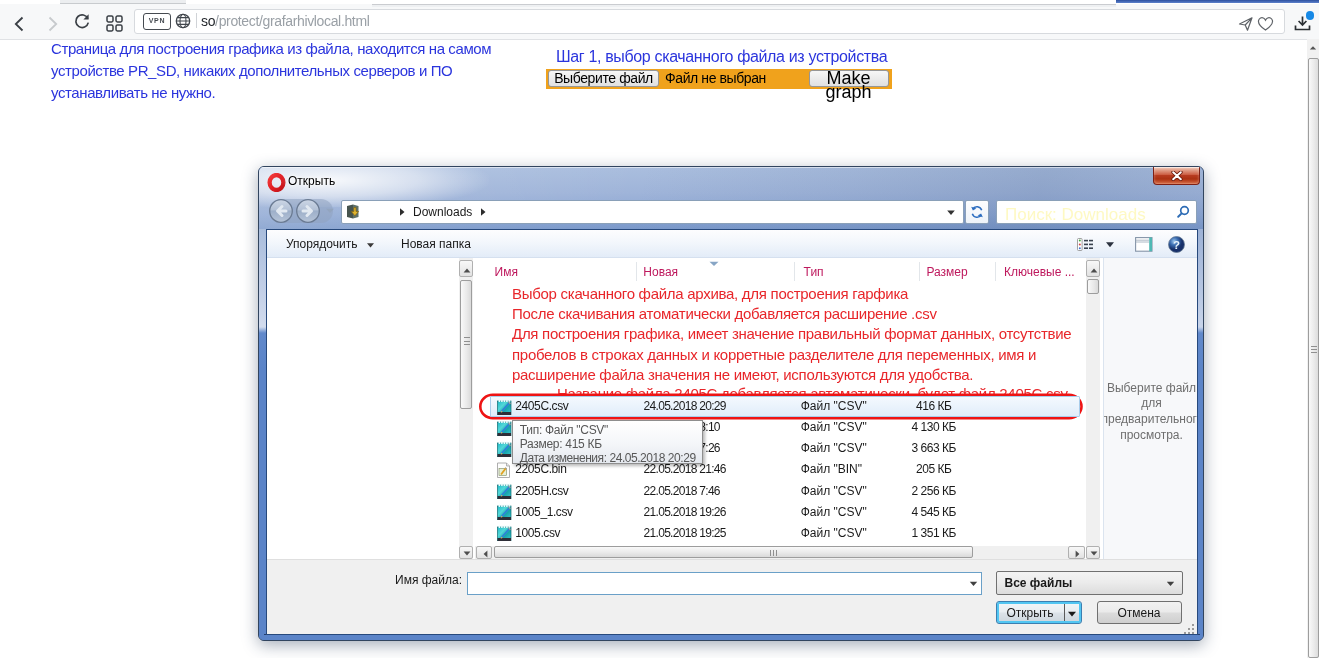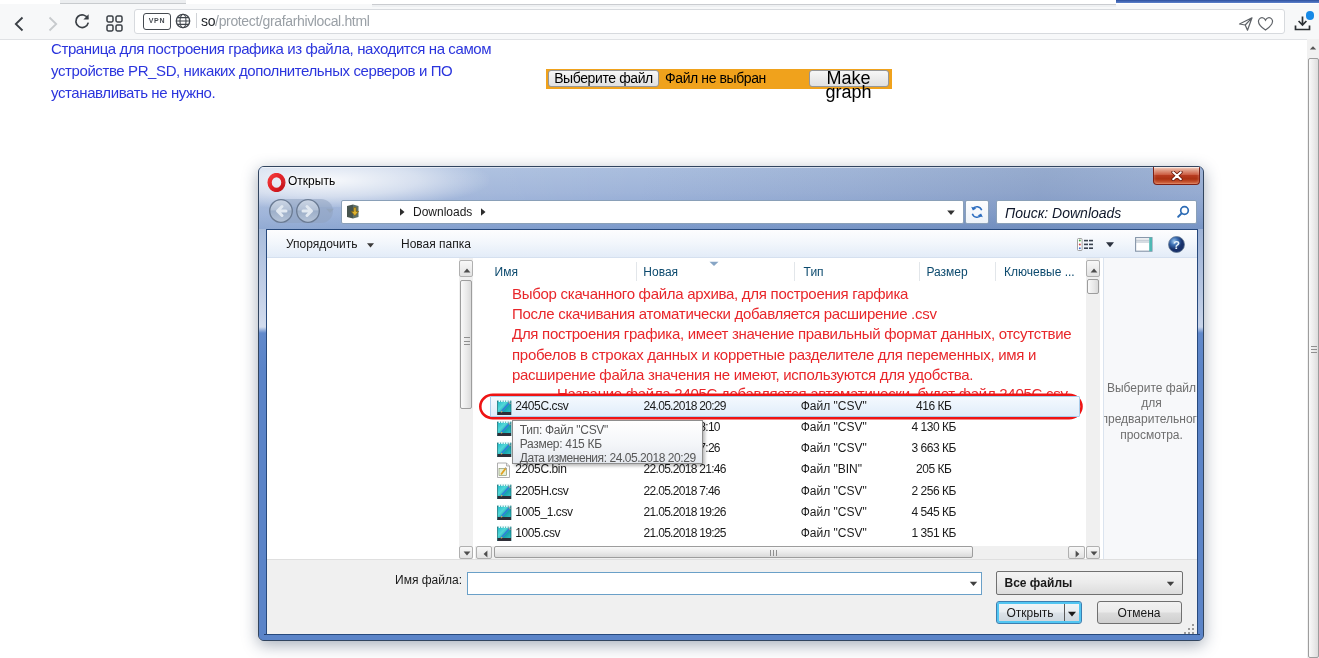--- a/index.html
+++ b/index.html
@@ -1,21 +1,21 @@
 <!DOCTYPE html>
 <html><head>
 <meta charset="utf-8">
 <style>
   html,body{margin:0;padding:0;}
   body{width:1319px;height:658px;overflow:hidden;background:#fff;
        font-family:"Liberation Sans",sans-serif;}
   .ab{position:absolute;}
   #root{position:relative;width:1319px;height:658px;overflow:hidden;}
   .t12{font-size:12px;color:#1a1a1a;}
-  .hdr{font-size:12px;color:#0c4a6e;white-space:nowrap;}
+  .hdr{font-size:12px;color:#be185d;white-space:nowrap;}
   .sbtn{background:linear-gradient(180deg,#f8f8f8,#e2e2e2);border:1px solid #b0b0b0;border-radius:2px;box-sizing:border-box;}
   .sthumb{background:linear-gradient(90deg,#f9f9f9,#eaeaea 55%,#dadada);border:1px solid #9d9d9d;border-radius:2px;box-sizing:border-box;}
   .sthumbh{background:linear-gradient(180deg,#f9f9f9,#eaeaea 55%,#dadada);border:1px solid #9d9d9d;border-radius:2px;box-sizing:border-box;}
   .row{position:absolute;height:21px;font-size:12px;color:#1a1a1a;}
   .rname{position:absolute;left:248.3px;top:0;line-height:21px;white-space:nowrap;letter-spacing:-0.4px;}
   .rdate{position:absolute;left:376.6px;top:0;line-height:21px;white-space:nowrap;letter-spacing:-0.7px;}
   .rtype{position:absolute;left:533.7px;top:0;line-height:21px;white-space:nowrap;}
   .rsize{position:absolute;left:611.7px;top:0;width:110px;line-height:21px;text-align:center;white-space:nowrap;letter-spacing:-0.5px;}
 </style>
 </head>
@@ -68,20 +68,21 @@
     </svg>
 
     <svg class="ab" style="left:1293px;top:8px" width="20" height="22" viewBox="0 0 20 22">
       <path d="M9.5 4.5 V12.5 M5.6 9 L9.5 13 L13.4 9" fill="none" stroke="#2b2f33" stroke-width="1.7"></path>
       <path d="M2.5 13.5 V17.5 H16.5 V13.5" fill="none" stroke="#2b2f33" stroke-width="1.7"></path>
     </svg>
     <div class="ab" style="left:1305.5px;top:7.4px;width:8.8px;height:8.8px;border-radius:50%;background:#1789e6;"></div>
   </div>
 
   <div class="ab" style="left:51px;top:38px;width:452px;font-size:15px;letter-spacing:-0.4px;line-height:21.8px;color:#2b35dd;">Страница для построения графика из файла, находится на самом устройстве PR_SD, никаких дополнительных серверов и ПО устанавливать не нужно.</div>
+  <div class="ab" style="left:556px;top:48px;font-size:16px;letter-spacing:-0.35px;color:#2b35dd;">Шаг 1, выбор скачанного файла из устройства</div>
   <div class="ab" style="left:546px;top:68.5px;width:346px;height:20px;background:#f0a21c;"></div>
   <div class="ab" style="left:548px;top:70px;width:111px;height:17px;background:linear-gradient(180deg,#f7f7f7,#e0e0e0);border:1px solid #969696;border-radius:3px;box-sizing:border-box;font-size:14px;color:#000;text-align:center;line-height:14px;letter-spacing:-0.4px;">Выберите файл</div>
   <div class="ab" style="left:665px;top:70px;font-size:14px;letter-spacing:-0.4px;color:#000;">Файл не выбран</div>
   <div class="ab" style="left:808.5px;top:70px;width:80px;height:17px;background:linear-gradient(180deg,#f7f7f7,#e0e0e0);border:1px solid #969696;border-radius:3px;box-sizing:border-box;font-size:18px;color:#000;text-align:center;line-height:14px;">Make graph</div>
 
   <div class="ab" style="left:1307px;top:39px;width:12px;height:619px;background:#f1f1f1;">
     <div class="ab" style="left:0;top:0;width:12px;height:18px;background:#f1f1f1;">
       <svg class="ab" style="left:2px;top:5px" width="8" height="8" viewBox="0 0 8 8">
           <path d="M0.8 5.6 L4 2.2 L7.2 5.6 Z" fill="#555"></path>
         </svg>
@@ -165,21 +166,21 @@
 
       <div class="ab" style="left:706px;top:33px;width:24px;height:24px;background:linear-gradient(180deg,#fdfdfe,#eef3f9);border:1px solid #8aa0b8;border-radius:2px;box-sizing:border-box;">
         <svg class="ab" style="left:4px;top:4px" width="14" height="14" viewBox="0 0 14 14">
           <path d="M11.7 5.2 A5 5 0 0 0 2.6 4.2 M2.3 8.8 A5 5 0 0 0 11.4 9.8" fill="none" stroke="#2e6ec0" stroke-width="1.5"></path>
           <path d="M1.2 1.8 L2.9 5.6 L6.4 3.4 Z" fill="#2e6ec0"></path>
           <path d="M12.8 12.2 L11.1 8.4 L7.6 10.6 Z" fill="#2e6ec0"></path>
         </svg>
       </div>
 
       <div class="ab" style="left:737px;top:33px;width:201px;height:24px;background:#fff;border:1px solid #8aa0b8;border-radius:2px;box-sizing:border-box;"></div>
-      <div class="ab" style="left:746px;top:38px;font-size:14px;font-style:italic;color:#0f172a;">Поиск: Downloads</div>
+      <div class="ab" style="left:746px;top:38px;font-size:17px;color:#fef9c3;">Поиск: Downloads</div>
       <svg class="ab" style="left:917px;top:38px" width="14" height="14" viewBox="0 0 14 14">
         <circle cx="8.5" cy="5.5" r="3.8" fill="none" stroke="#2d6cb5" stroke-width="1.7"></circle>
         <path d="M5.6 8.4 L2.2 11.8" stroke="#2d6cb5" stroke-width="2" stroke-linecap="round"></path>
       </svg>
 
       <div class="ab" id="content" style="left:7px;top:62px;width:932px;height:406px;background:#fff;border:1px solid #27497c;box-sizing:border-box;">
 
         <div class="ab" style="left:0;top:0;width:930px;height:28px;background:linear-gradient(180deg,#fdfdfe 0,#f3f7fc 45%,#e3ecf8 100%);border-bottom:1px solid #d5e0ef;box-sizing:border-box;">
           <div class="ab t12" style="left:19px;top:7px;">Упорядочить</div>
           <svg class="ab" style="left:99px;top:12px" width="9" height="7" viewBox="0 0 9 7">

